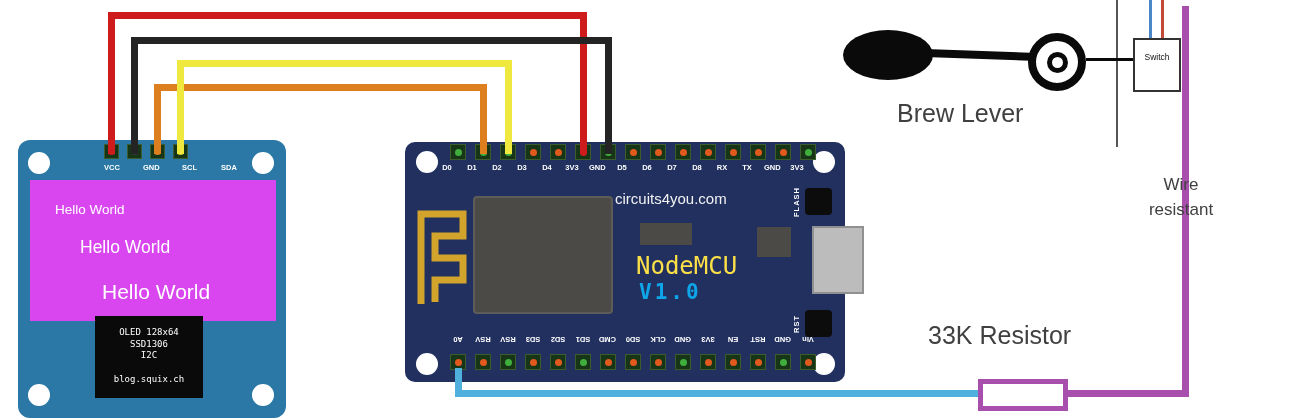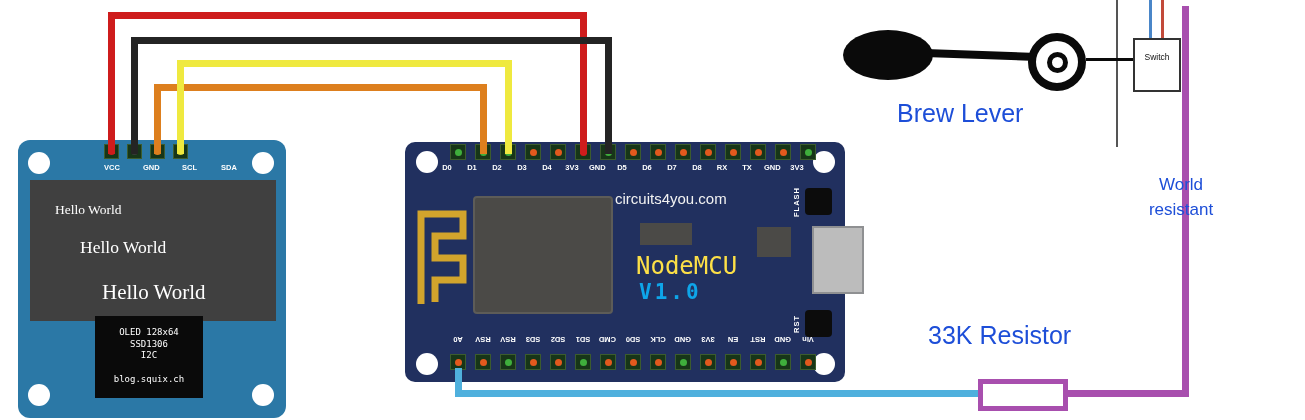--- a/index.html
+++ b/index.html
@@ -63,21 +63,21 @@
   #lever-pivot-inner { width:21px; height:21px; border:5px solid #0a0a0a; border-radius:50%; background:#fff; }
   #lever-link { left:1086px; top:58px; width:48px; height:3px; z-index:3; }
   #boundary-line { position:absolute; left:1116px; top:0; width:2px; height:147px; background:#555; z-index:2; }
   #sw-wire-blue { position:absolute; left:1149px; top:0; width:3px; height:40px; background:#4a86c8; z-index:3; }
   #sw-wire-red { position:absolute; left:1161px; top:0; width:3px; height:40px; background:#c24a3a; z-index:3; }
   #switch-box { position:absolute; left:1133px; top:38px; width:48px; height:54px; background:#fff; border:2px solid #333; z-index:6; }
   #switch-box .lbl { font-size:8.5px; color:#111; text-align:center; margin-top:12px; }
 
   #resistor { position:absolute; left:978px; top:379px; width:90px; height:32px; border:5px solid #a84fae; background:#fff; z-index:6; }
 
-  .note { position:absolute; color:#1d4ed8; z-index:8; white-space:nowrap; }
+  .note { position:absolute; color:#404040; z-index:8; white-space:nowrap; }
   #brew-label { left:897px; top:99px; font-size:25px; }
   #wire-note { left:1122px; top:172px; width:118px; text-align:center; font-size:17px; line-height:25px; white-space:normal; }
   #resistor-label { left:928px; top:321px; font-size:25px; }
 </style>
 </head>
 <body>
 
 <div id="canvas">
 
   <div class="wire" style="left: 108px; top: 12px; width: 479px; height: 7px; background: rgb(206, 28, 28);"></div>
@@ -122,21 +122,21 @@
           <i class="dot yellow"></i>
         </div>
     </div>
     <div class="labelrow oled" style="left:86px;top:23px;gap:24px;">
       <span>VCC</span>
       <span>GND</span>
       <span>SCL</span>
       <span>SDA</span>
     </div>
 
-    <div id="oled-screen" style="background: #404040; font-family: Liberation Serif, serif;">
+    <div id="oled-screen" style="background: #d946ef;">
       <div class="hw hw1">Hello World</div>
       <div class="hw hw2">Hello World</div>
       <div class="hw hw3">Hello World</div>
     </div>
 
     <div id="oled-chipbox">
       <div>OLED 128x64</div>
       <div>SSD1306</div>
       <div>I2C</div>
       <div class="footer">blog.squix.ch</div>
@@ -308,18 +308,18 @@
   <div id="sw-wire-blue"></div>
   <div id="sw-wire-red"></div>
   <div id="switch-box">
     <div class="lbl">Switch</div>
   </div>
 
   <div id="resistor" style="border-color: rgb(168, 79, 174);"></div>
 
   <div id="brew-label" class="note">Brew Lever</div>
   <div id="wire-note" class="note">
-    <div>World</div>
+    <div>Wire</div>
     <div>resistant</div>
   </div>
   <div id="resistor-label" class="note">33K Resistor</div>
 
 </div>
 
 </body></html>

